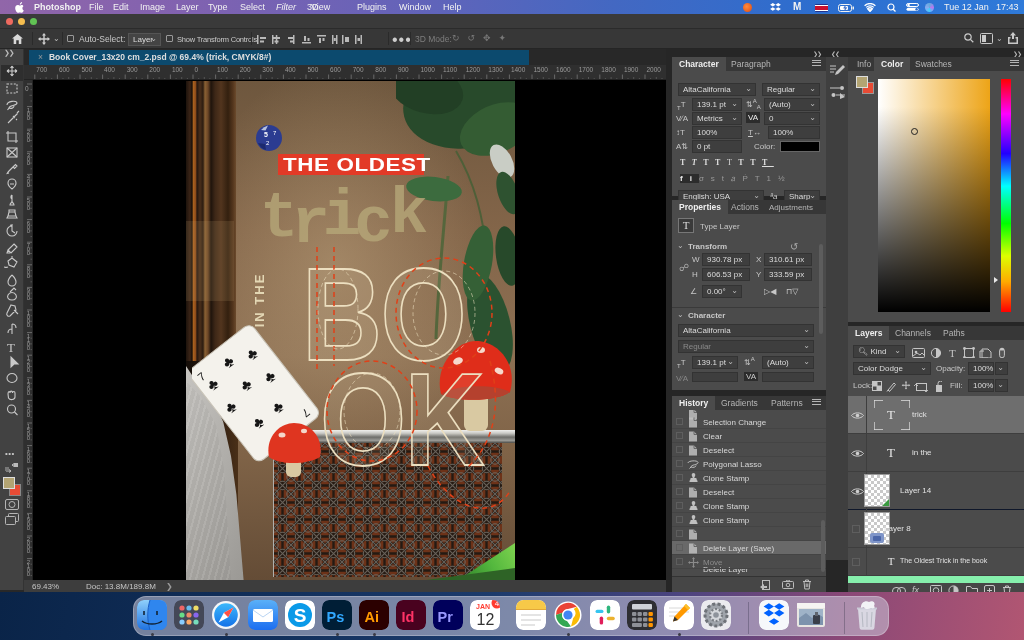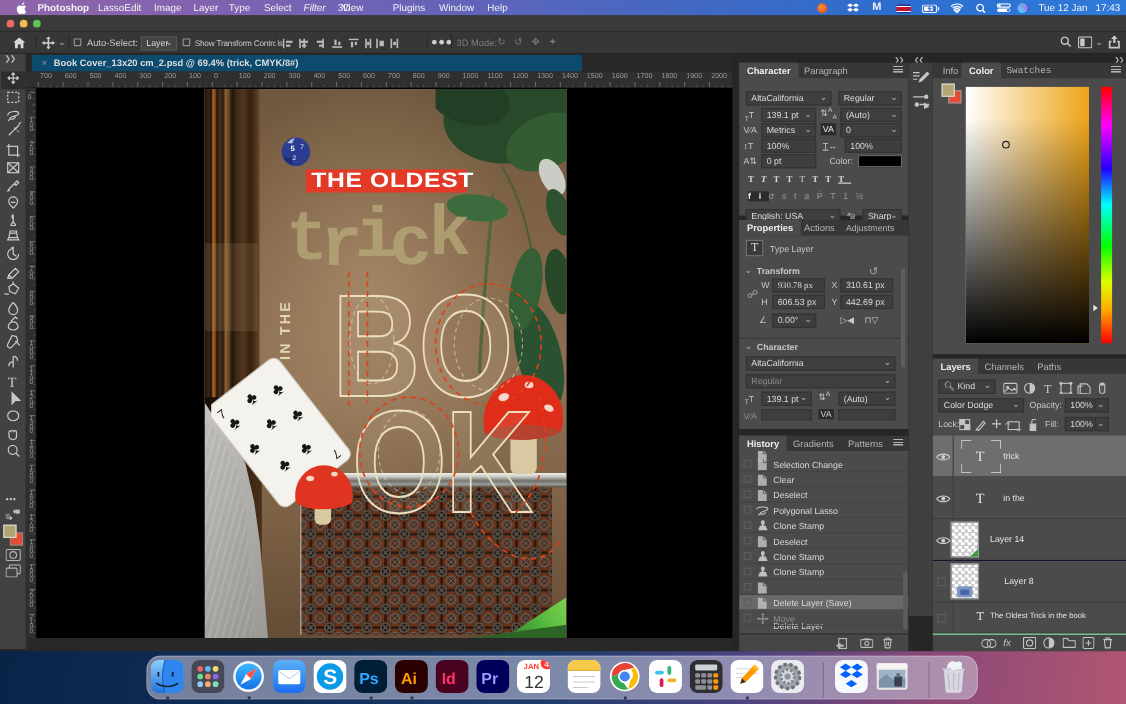--- a/index.html
+++ b/index.html
@@ -53,21 +53,21 @@
   .ddot { position:absolute; top:36px; width:3px; height:3px; border-radius:50%; background:#3a3a44; }
 </style>
 </head>
 <body>
 <div id="stage">
   <div class="abs" id="menubar">
     <svg class="mi" style="left:15px;top:2px;" width="9" height="11" viewBox="0 0 9 11">
         <path d="M6.4 1.7 C6.9 1.1 7.2 0.4 7.1 0 C6.5 0 5.8 0.4 5.4 0.9 C5 1.4 4.7 2.1 4.8 2.6 C5.5 2.7 6 2.2 6.4 1.7 M7.1 2.9 C6 2.9 5.6 3.5 4.9 3.5 C4.2 3.5 3.6 2.9 2.7 2.9 C1.5 2.9 0.2 4 0.2 6 C0.2 8.3 1.9 10.8 2.9 10.8 C3.6 10.8 3.8 10.4 4.8 10.4 C5.8 10.4 6 10.8 6.7 10.8 C7.8 10.8 8.8 8.5 8.8 8.5 C8.8 8.5 7.4 7.9 7.4 6.3 C7.4 4.9 8.5 4.3 8.5 4.3 C8 3.3 7.6 2.9 7.1 2.9" fill="#fff"></path>
       </svg>
     <span class="mi" style="left:34px;font-weight:bold;">Photoshop</span>
-    <span class="mi" style="left:89px;">Lasso</span>
+    <span class="mi" style="left:89px;">File</span>
     <span class="mi" style="left:113px;">Edit</span>
     <span class="mi" style="left:140px;">Image</span>
     <span class="mi" style="left:176px;">Layer</span>
     <span class="mi" style="left:208px;">Type</span>
     <span class="mi" style="left:240px;">Select</span>
     <span class="mi" style="left:276px;font-style:italic;">Filter</span>
     <span class="mi" style="left:307px;">3D</span>
     <span class="mi" style="left:311px;">View</span>
     <span class="mi" style="left:357px;text-align:right;">Plugins</span>
     <span class="mi" style="left:399px;">Window</span>
@@ -637,27 +637,27 @@
         <span class="ptab" style="left:90px;font-size:8px;">Adjustments</span>
       </div>
     <div class="pbody" style="top:165px;height:176px;">
       <span style="position:absolute;left:6px;top:4px;width:16px;height:15px;border:1px solid #777;background:#3a3a3a;color:#ddd;font-family:'Liberation Serif';font-size:11px;text-align:center;">T</span>
       <span class="lbl" style="left:28px;top:8px;">Type Layer</span>
       <span class="lbl" style="left:5px;top:27px;color:#bbb;">⌄</span>
         <span class="lbl" style="left:16px;top:28px;font-weight:bold;">Transform</span>
       <span class="lbl" style="left:118px;top:27px;font-size:10px;color:#aaa;">↺</span>
       <span class="lbl" style="left:7px;top:48px;font-size:10px;color:#aaa;">☍</span>
       <span class="lbl" style="left:20px;top:41px;">W</span>
-        <span class="fld" style="left:30px;top:39px;width:48px;font-family:Liberation Serif, serif;">930.78 px</span>
+        <span class="fld" style="left:30px;top:39px;width:48px;">930.78 px</span>
       <span class="lbl" style="left:84px;top:41px;">X</span>
         <span class="fld" style="left:92px;top:39px;width:48px;">310.61 px</span>
       <span class="lbl" style="left:20px;top:56px;">H</span>
         <span class="fld" style="left:30px;top:54px;width:48px;">606.53 px</span>
       <span class="lbl" style="left:84px;top:56px;">Y</span>
-        <span class="fld" style="left:92px;top:54px;width:48px;">442.69 px</span>
+        <span class="fld" style="left:92px;top:54px;width:48px;">333.59 px</span>
       <span class="lbl" style="left:18px;top:73px;">∠</span>
       <span class="fld dd" style="left:30px;top:71px;width:40px;">0.00°</span>
       <span class="lbl" style="left:92px;top:73px;">▷◀</span>
       <span class="lbl" style="left:114px;top:73px;">⊓▽</span>
       <div style="position:absolute;left:0;top:93px;width:154px;height:1px;background:#3a3a3a;"></div>
       <span class="lbl" style="left:5px;top:96px;color:#bbb;">⌄</span>
         <span class="lbl" style="left:16px;top:97px;font-weight:bold;">Character</span>
       <span class="fld dd" style="left:6px;top:110px;width:136px;">AltaCalifornia</span>
       <span class="fld dd" style="left:6px;top:126px;width:136px;color:#8a8a8a;">Regular</span>
       <span class="lbl" style="left:5px;top:144px;"><sub style="font-size:6px;">T</sub>T</span>
@@ -796,21 +796,21 @@
           <circle cx="3.5" cy="10" r="2" fill="#c5c5c5"></circle>
           <path d="M10 8 l5 4 -5 2 Z" fill="#c5c5c5"></path>
         </svg>
     </div>
   </div>
   <div class="abs" id="colB">
     <span style="position:absolute;right:3px;top:1px;color:#b5b5b5;font-size:6px;letter-spacing:-1px;">❯❯</span>
     <div class="ptabs" style="top:8px;">
         <span class="ptab" style="left:2px;">Info</span>
         <span class="ptab on" style="left:26px;">Color</span>
-        <span class="ptab" style="left:60px;font-family:Liberation Mono, monospace;">Swatches</span>
+        <span class="ptab" style="left:60px;">Swatches</span>
         <div class="hamb" style="top:3px;"></div>
       </div>
     <div class="pbody" style="top:22px;height:251px;">
       <span style="position:absolute;left:14px;top:11px;width:12px;height:12px;background:#e74b35;border:1px solid #999;"></span>
       <span style="position:absolute;left:8px;top:5px;width:12px;height:12px;background:#b3a473;border:1px solid #ddd;"></span>
       <div style="position:absolute;left:30px;top:8px;width:112px;height:233px;background:linear-gradient(to bottom, rgba(0,0,0,0) 12%, #000 100%), linear-gradient(to right, #fff 0%, #eda417 100%);"></div>
       <span style="position:absolute;left:63px;top:57px;width:7px;height:7px;border:1.2px solid #222;border-radius:50%;"></span>
       <div style="position:absolute;left:153px;top:8px;width:10px;height:233px;background:linear-gradient(to bottom,#f00 0%,#f0f 15%,#20f 32%,#0ff 46%,#0f0 62%,#df0 76%,#fa0 87%,#f00 100%);"></div>
       <span style="position:absolute;left:146px;top:206px;width:0;height:0;border-left:4px solid #e8e8e8;border-top:3.5px solid transparent;border-bottom:3.5px solid transparent;"></span>
     </div>
@@ -894,31 +894,31 @@
             </div>
             <span style="position:absolute;left:52px;top:14px;font-size:8px;color:#e2e2e2;">Layer 14</span>
           </div>
           <div style="position:absolute;left:0;top:170px;width:176px;height:38px;border-bottom:1px solid #3e3e3e;">
             <span style="position:absolute;left:4px;top:15px;width:8px;height:8px;border:1px solid #5e5e5e;"></span>
             <div style="position:absolute;left:18px;top:0;width:1px;height:38px;background:#3e3e3e;"></div>
             <div style="position:absolute;left:16px;top:2px;width:26px;height:33px;border:1px solid #999;background:repeating-conic-gradient(#fff 0% 25%, #c9c9c9 0% 50%) 0 0/6px 6px;">
               <span style="position:absolute;left:5px;bottom:1px;width:14px;height:10px;background:#7f95c8;border-radius:2px;"></span>
               <span style="position:absolute;left:8px;bottom:3px;width:8px;height:5px;background:#4b66a8;border-radius:1px;"></span>
             </div>
-            <span style="position:absolute;left:65px;top:14px;font-size:8px;color:#e2e2e2;text-align:right;">Layer 8</span>
+            <span style="position:absolute;left:36px;top:14px;font-size:8px;color:#e2e2e2;text-align:right;">Layer 8</span>
           </div>
           <div style="position:absolute;left:0;top:208px;width:176px;height:28px;border-bottom:1px solid #3e3e3e;">
             <span style="position:absolute;left:4px;top:10px;width:8px;height:8px;border:1px solid #5e5e5e;"></span>
             <div style="position:absolute;left:18px;top:0;width:1px;height:28px;background:#3e3e3e;"></div>
             <span style="position:absolute;left:30px;top:7px;width:26px;text-align:center;color:#e8e8e8;font-family:'Liberation Serif';font-size:11px;">T</span>
             <span style="position:absolute;left:52px;top:9px;font-size:7px;color:#e2e2e2;">The Oldest Trick in the book</span>
           </div>
         </div>
     </div>
-    <div class="pbody" style="top:527px;height:16px;background:#464646;border-top:1px solid #86efac;">
+    <div class="pbody" style="top:527px;height:16px;background:#464646;border-top:7px solid #86efac;">
       <svg style="position:absolute;left:44px;top:4px;" width="14" height="8">
           <rect x="0.5" y="0.5" width="8" height="7" rx="3.5" fill="none" stroke="#c5c5c5"></rect>
           <rect x="5.5" y="0.5" width="8" height="7" rx="3.5" fill="none" stroke="#c5c5c5"></rect>
         </svg>
       <span style="position:absolute;left:64px;top:2px;color:#c5c5c5;font-size:9px;font-style:italic;">fx</span>
       <svg style="position:absolute;left:82px;top:2px;" width="12" height="11">
           <rect x="0.5" y="0.5" width="11" height="10" rx="1" fill="none" stroke="#c5c5c5"></rect>
           <circle cx="6" cy="5.5" r="2.8" fill="none" stroke="#c5c5c5"></circle>
         </svg>
       <svg style="position:absolute;left:100px;top:2px;" width="11" height="11">
@@ -929,20 +929,25 @@
           <path d="M0.5 8.5 V0.5 h4 l1.5 2 h5.5 v6 Z" fill="none" stroke="#c5c5c5"></path>
         </svg>
       <svg style="position:absolute;left:136px;top:2px;" width="11" height="11">
           <rect x="0.5" y="0.5" width="10" height="10" rx="1.5" fill="none" stroke="#c5c5c5"></rect>
           <path d="M5.5 3 v5 M3 5.5 h5" stroke="#c5c5c5"></path>
         </svg>
       <svg style="position:absolute;left:154px;top:2px;" width="10" height="11">
           <path d="M1 2.5 h8 M2 2.5 L2.8 10 h4.4 L8 2.5 M3.5 2.5 V1 h3 v1.5" fill="none" stroke="#c5c5c5"></path>
         </svg>
     </div>
+  </div>
+  <div class="abs" id="statusbar">
+    <span style="position:absolute;left:8px;top:2px;">69.43%</span>
+    <span style="position:absolute;left:62px;top:2px;">Doc: 13.8M/189.8M</span>
+    <span style="position:absolute;left:142px;top:2px;color:#9a9a9a;">❯</span>
   </div>
   <div class="abs" id="desktop">
       <div id="dock">
     <svg class="dicon" style="left:3px;" viewBox="0 0 30 30">
           <defs>
             <linearGradient id="fg" x1="0" y1="0" x2="0" y2="1">
               <stop offset="0" stop-color="#8fd0fb"></stop>
               <stop offset="1" stop-color="#1f72e0"></stop>
             </linearGradient>
           </defs>

